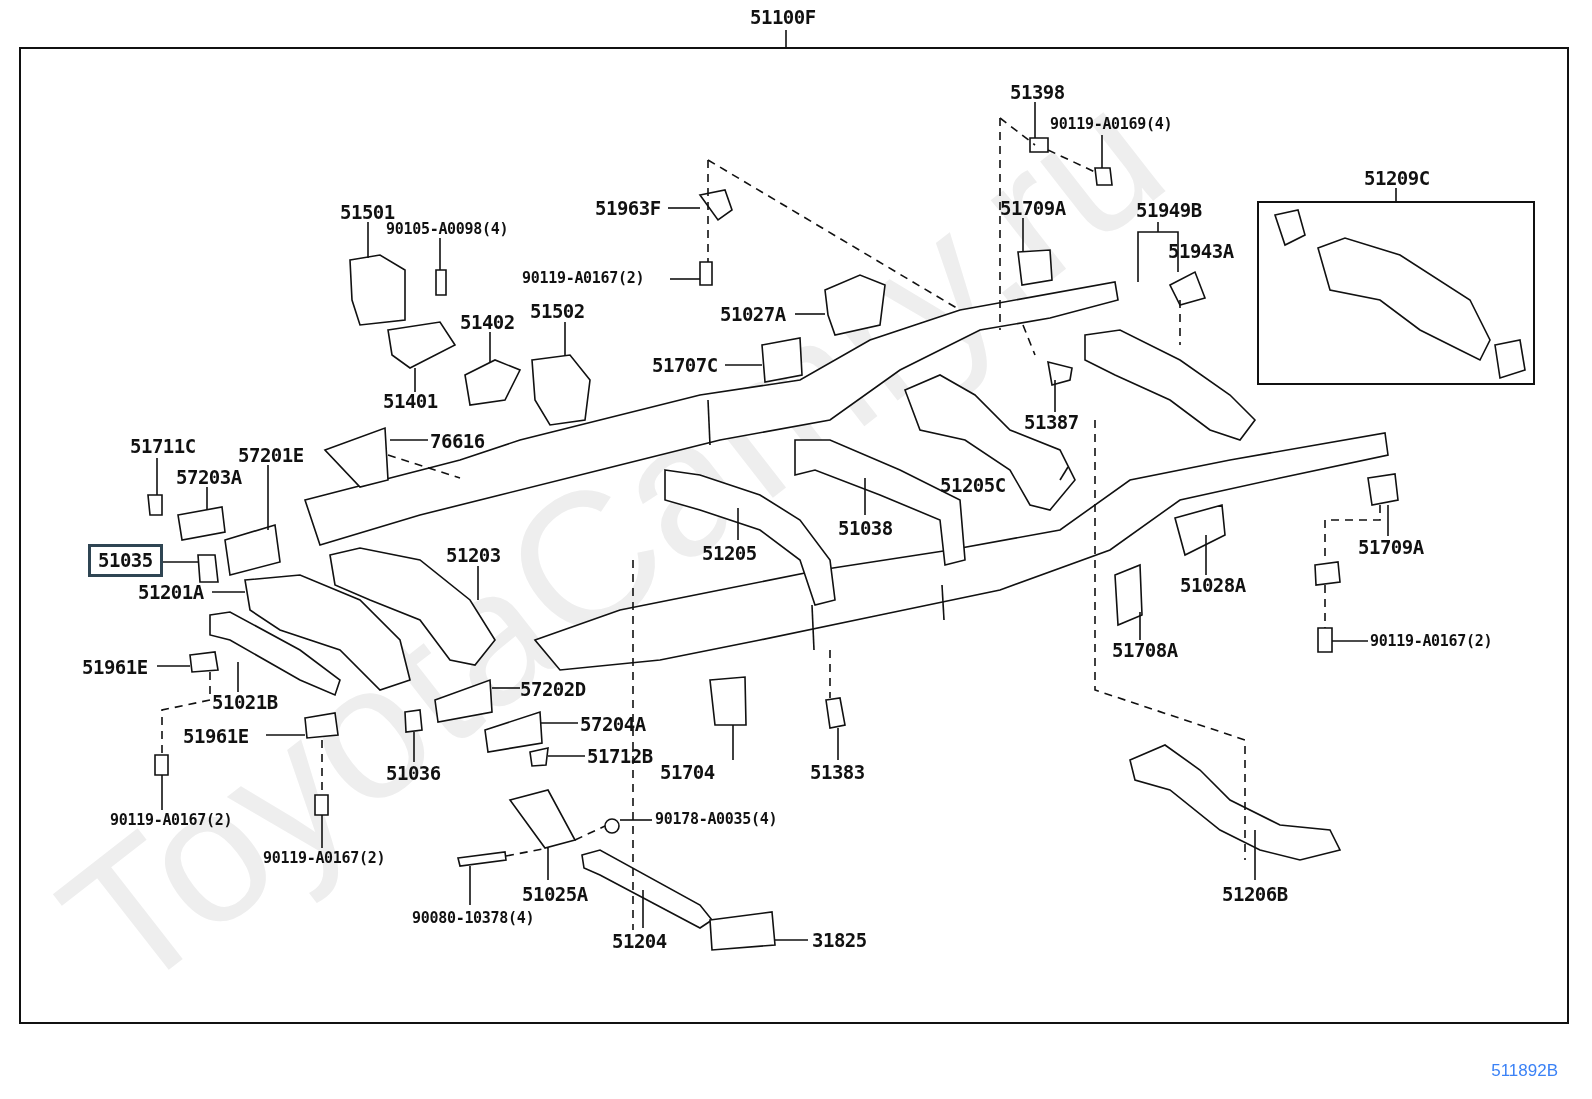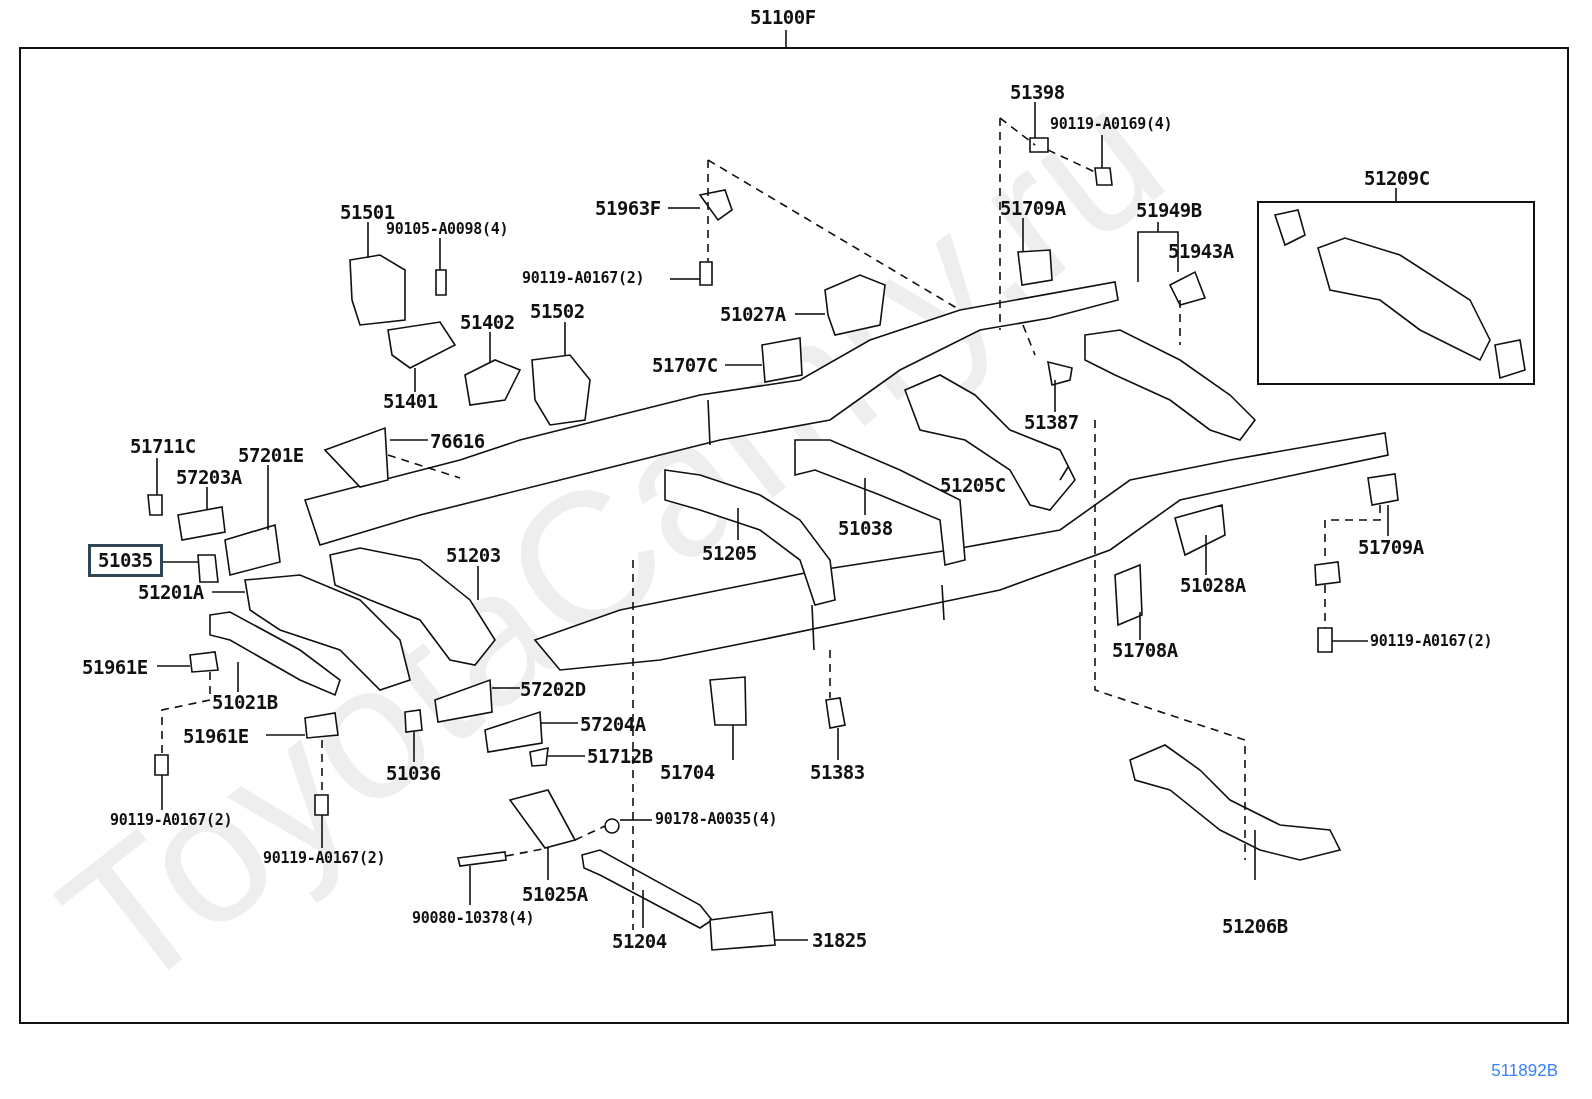--- a/index.html
+++ b/index.html
@@ -204,19 +204,19 @@
   <div class="lbl big" style="left:580px;top:715px;">57204A</div>
   <div class="lbl big" style="left:183px;top:727px;">51961E</div>
   <div class="lbl big" style="left:587px;top:747px;">51712B</div>
   <div class="lbl big" style="left:386px;top:764px;">51036</div>
   <div class="lbl big" style="left:660px;top:763px;">51704</div>
   <div class="lbl big" style="left:810px;top:763px;">51383</div>
   <div class="lbl small" style="left:110px;top:813px;">90119-A0167(2)</div>
   <div class="lbl small" style="left:655px;top:812px;">90178-A0035(4)</div>
   <div class="lbl small" style="left:263px;top:851px;">90119-A0167(2)</div>
   <div class="lbl big" style="left:522px;top:885px;">51025A</div>
-  <div class="lbl big" style="left:1222px;top:885px;margin-top:32px;">51206B</div>
+  <div class="lbl big" style="left:1222px;top:885px;">51206B</div>
   <div class="lbl small" style="left:412px;top:911px;">90080-10378(4)</div>
   <div class="lbl big" style="left:612px;top:932px;">51204</div>
   <div class="lbl big" style="left:812px;top:931px;">31825</div>
 
   <div id="diagram-id">511892B</div>
 </div>
 
 </body></html>

